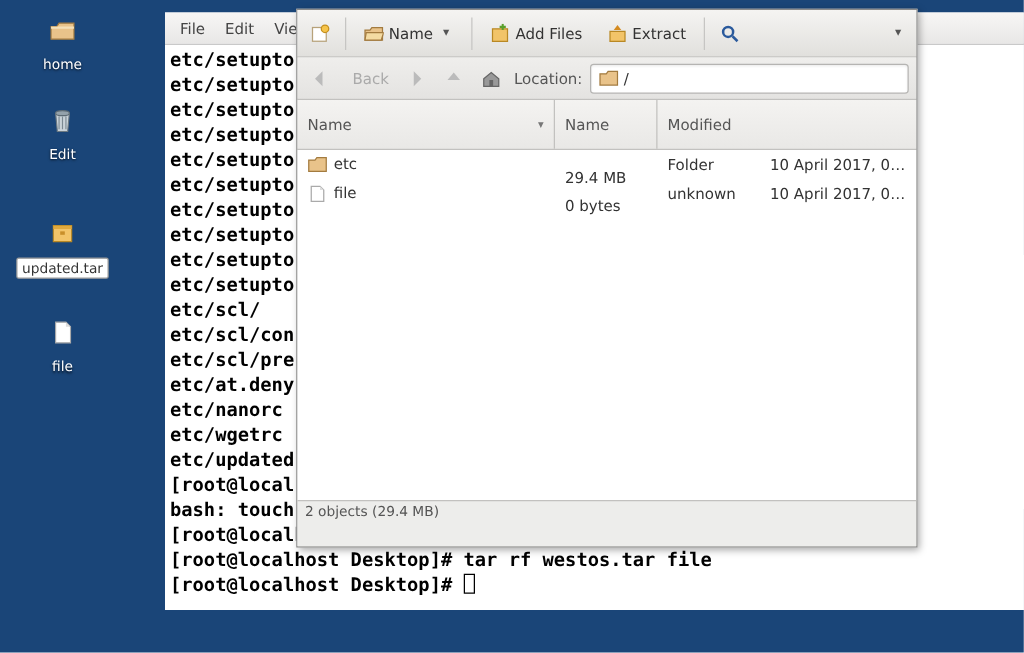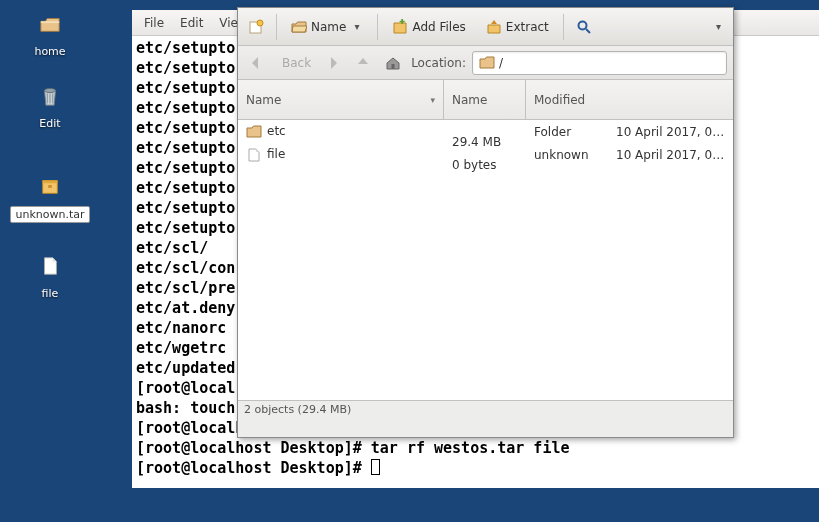--- a/index.html
+++ b/index.html
@@ -81,21 +81,21 @@
 </div>
 
 <div class="desk-icon selected" style="left:10px; top:168px;">
   <div class="glyph">
     <svg class="ico22" viewBox="0 0 24 24">
         <path fill="#f2c469" stroke="#b98824" d="M4 6h16v14H4z"></path>
         <path fill="#e0a93e" d="M4 6h16v3H4z"></path>
         <rect x="10" y="11" width="4" height="3" fill="#c88f2a"></rect>
       </svg>
   </div>
-  <span class="label">unknown.tar</span>
+  <span class="label">updated.tar</span>
 </div>
 
 <div class="desk-icon" style="left:10px; top:248px;">
   <div class="glyph">
     <svg class="ico22" viewBox="0 0 24 24">
         <path fill="#fff" stroke="#aaa" d="M6 3h9l4 4v14H6z"></path>
         <path fill="#ddd" d="M15 3l4 4h-4z"></path>
       </svg>
   </div>
   <span class="label">file</span>

